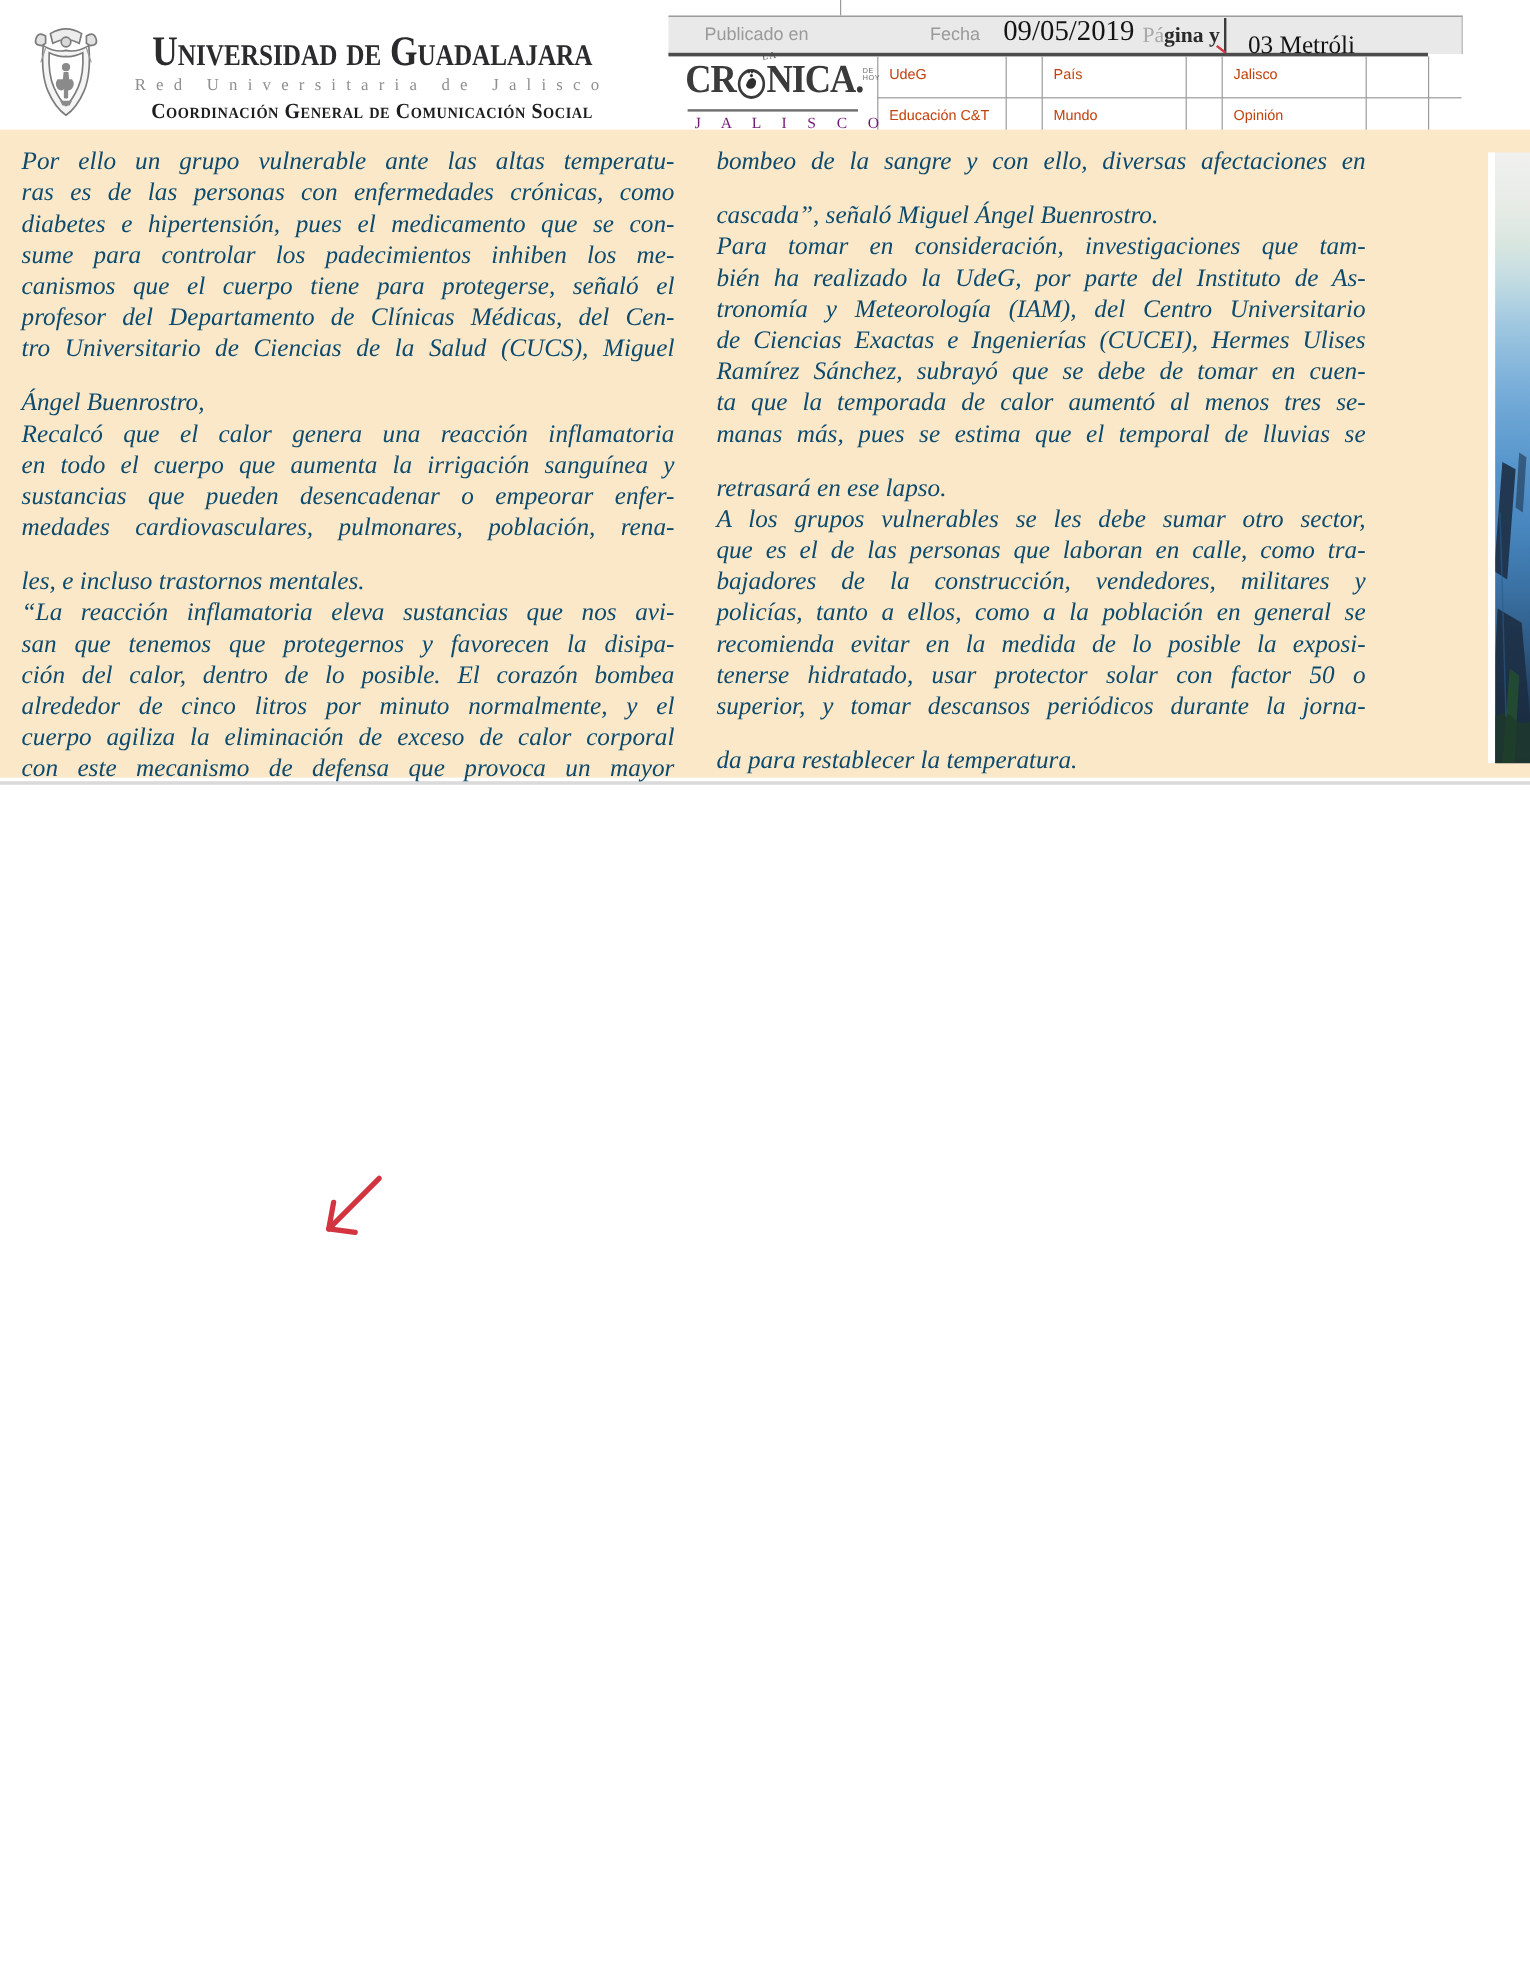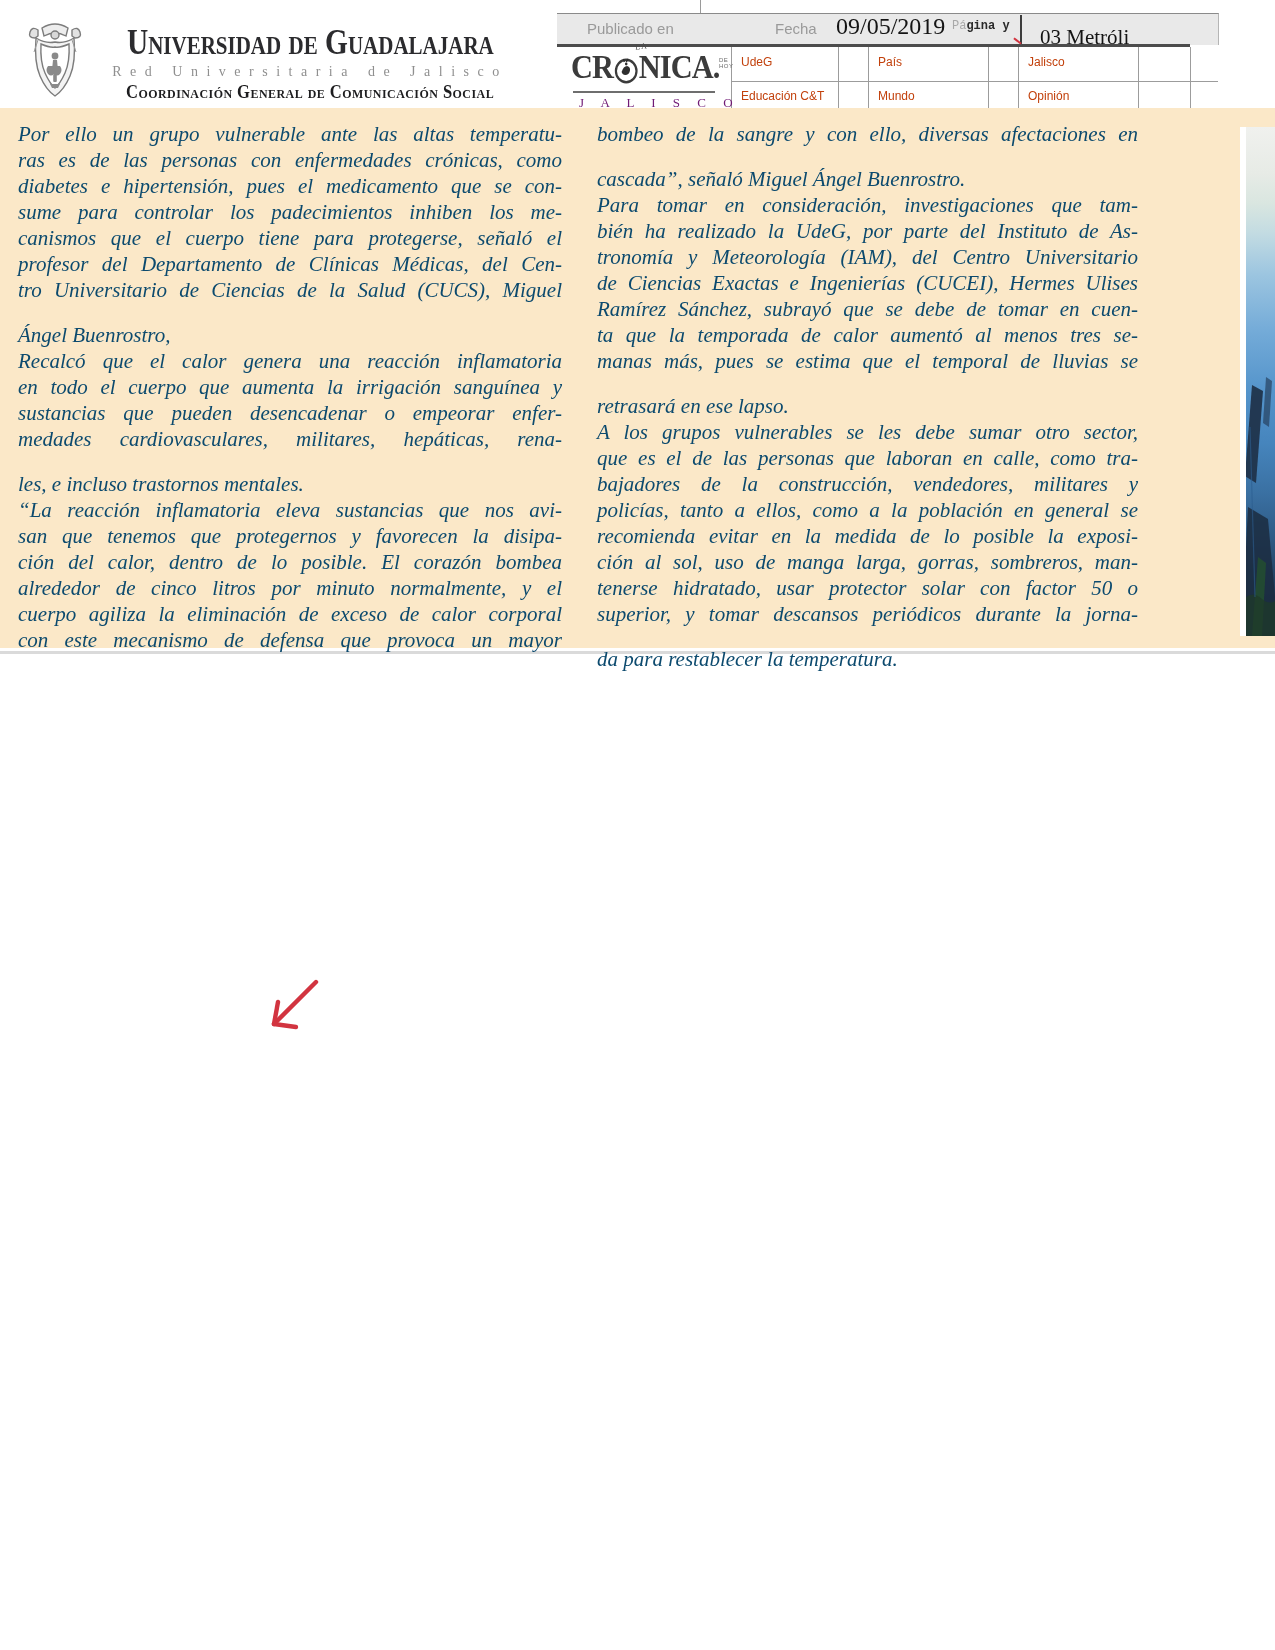--- a/index.html
+++ b/index.html
@@ -106,21 +106,21 @@
 
 <div class="abs topline-left"></div>
 
 <div class="abs form-band"></div>
 <div class="abs band-thickline"></div>
 
 <div class="abs lbl" style="left:587px;top:20px;">Publicado en</div>
 <div class="abs lbl" style="left:775px;top:20px;">Fecha</div>
 <div class="abs val" style="left:836px;top:13px;font-size:24px;">09/05/2019</div>
 
-<div class="abs" style="left:952px;top:19px;font-family:Liberation Mono, monospace;font-size:12px;white-space:nowrap;">
+<div class="abs" style="left:952px;top:19px;font-family:Liberation Serif, serif;font-size:18px;white-space:nowrap;">
   <span style="color:#a8a8a8;">Pá</span><span style="color:#2a2a2a;font-weight:700;">gina y</span>
 </div>
 <div class="abs pg-vline"></div>
 <div class="abs pg-redtick"></div>
 <div class="abs val" style="left:1040px;top:25px;font-size:21px;">03 Metróli</div>
 
 <div class="abs grid-line" style="left:731px;top:47px;width:1px;height:69px;"></div>
 <div class="abs grid-line" style="left:838px;top:47px;width:1px;height:69px;"></div>
 <div class="abs grid-line" style="left:868px;top:47px;width:1px;height:69px;"></div>
 <div class="abs grid-line" style="left:988px;top:47px;width:1px;height:69px;"></div>
@@ -166,21 +166,21 @@
       <div class="line">sume para controlar los padecimientos inhiben los me-</div>
       <div class="line">canismos que el cuerpo tiene para protegerse, señaló el</div>
       <div class="line">profesor del Departamento de Clínicas Médicas, del Cen-</div>
       <div class="line">tro Universitario de Ciencias de la Salud (CUCS), Miguel</div>
       <div class="line endline">Ángel Buenrostro,</div>
     </div>
     <div>
       <div class="line">Recalcó que el calor genera una reacción inflamatoria</div>
       <div class="line">en todo el cuerpo que aumenta la irrigación sanguínea y</div>
       <div class="line">sustancias que pueden desencadenar o empeorar enfer-</div>
-      <div class="line">medades cardiovasculares, militares, hepáticas, rena-</div>
+      <div class="line">medades cardiovasculares, pulmonares, población, rena-</div>
       <div class="line endline">les, e incluso trastornos mentales.</div>
     </div>
     <div>
       <div class="line">“La reacción inflamatoria eleva sustancias que nos avi-</div>
       <div class="line">san que tenemos que protegernos y favorecen la disipa-</div>
       <div class="line">ción del calor, dentro de lo posible. El corazón bombea</div>
       <div class="line">alrededor de cinco litros por minuto normalmente, y el</div>
       <div class="line">cuerpo agiliza la eliminación de exceso de calor corporal</div>
       <div class="line">con este mecanismo de defensa que provoca un mayor</div>
     </div>
@@ -199,21 +199,20 @@
       <div class="line">ta que la temporada de calor aumentó al menos tres se-</div>
       <div class="line">manas más, pues se estima que el temporal de lluvias se</div>
       <div class="line endline">retrasará en ese lapso.</div>
     </div>
     <div>
       <div class="line">A los grupos vulnerables se les debe sumar otro sector,</div>
       <div class="line">que es el de las personas que laboran en calle, como tra-</div>
       <div class="line">bajadores de la construcción, vendedores, militares y</div>
       <div class="line">policías, tanto a ellos, como a la población en general se</div>
       <div class="line">recomienda evitar en la medida de lo posible la exposi-</div>
-      <div class="line">ción al sol, uso de manga larga, gorras, sombreros, man-</div>
       <div class="line">tenerse hidratado, usar protector solar con factor 50 o</div>
       <div class="line">superior, y tomar descansos periódicos durante la jorna-</div>
       <div class="line endline">da para restablecer la temperatura.</div>
     </div>
   </div>
 
 <div class="abs photo-gap"></div>
 <div class="abs photo">
   <svg width="29" height="509" viewBox="0 0 29 509">
     <polygon points="6,258 17,264 10,356 -1,349" fill="#1e3148" opacity="0.92"></polygon>

